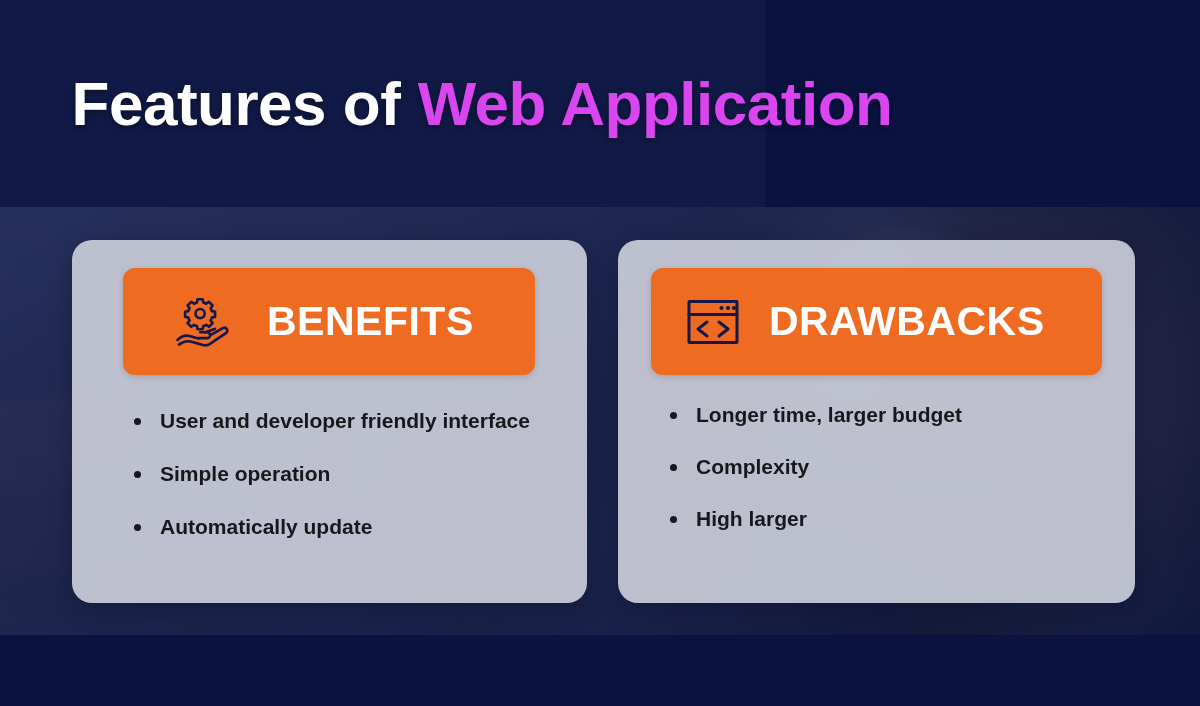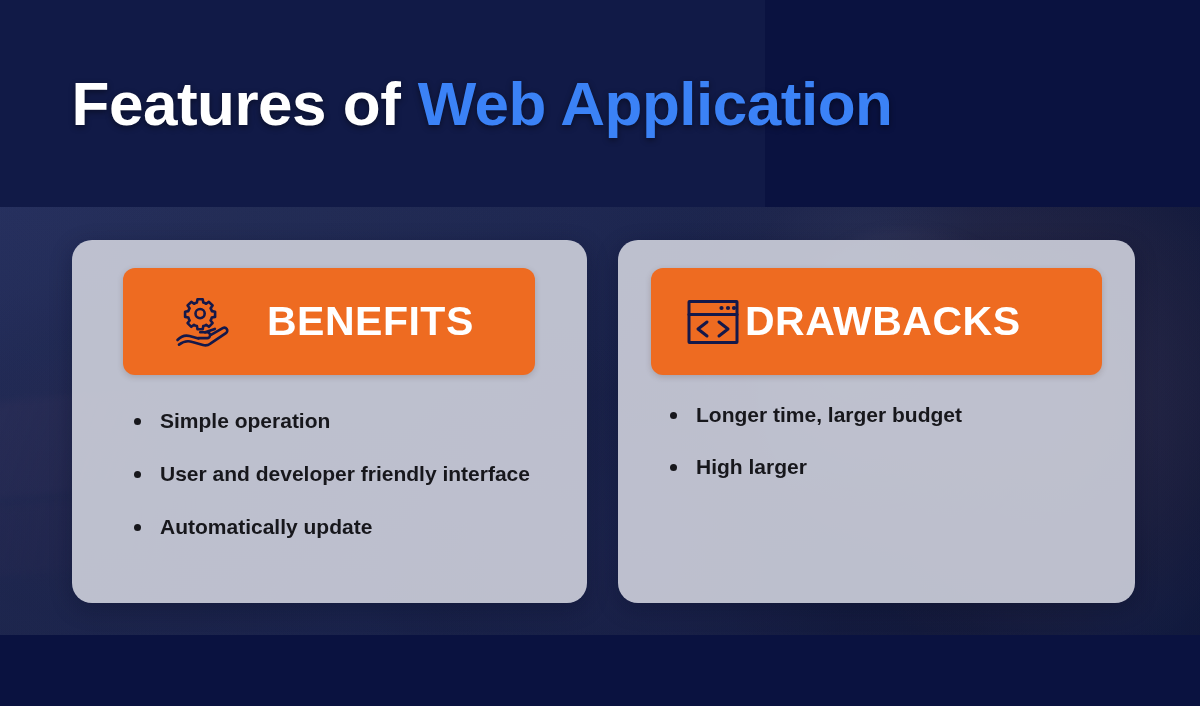--- a/index.html
+++ b/index.html
@@ -97,21 +97,21 @@
     align-items: center;
     justify-content: center;
     font-size: 62px;
     font-weight: bold;
     letter-spacing: -0.5px;
     white-space: nowrap;
     z-index: 3;
     text-shadow: 0 2px 6px rgba(0,0,0,0.45);
   }
   .title-white { color: #ffffff; }
-  .title-orange { color: #3b82f6; margin-left: 0.28em; }
+  .title-orange { color: #d946ef; margin-left: 0.28em; }
 
   
   .bottom-band {
     position: absolute;
     left: 0; bottom: 0;
     width: 1200px;
     height: 71px;
     background: #0a1240;
     z-index: 2;
   }
@@ -161,21 +161,21 @@
 
   .card-head-title {
     color: #ffffff;
     font-size: 41px;
     font-weight: bold;
     letter-spacing: 0.5px;
     line-height: 1;
     white-space: nowrap;
   }
   .card-left  .card-head-title { margin-left: 32px; }
-  .card-right .card-head-title { }
+  .card-right .card-head-title { margin-left: 24px; }
 
   
   .card-list {
     list-style: none;
     margin: 0;
     padding: 0;
   }
   .card-left  .card-list { margin: 34px 0 0 60px; }
   .card-right .card-list { margin: 28px 16px 0 50px; }
 
@@ -242,22 +242,22 @@
             <path d="M5.0 49.6 c4.2-3.2 8.8-4.2 13.4-2.6 l10.6 3.0 c2.6 0.7 5.2 0.2 7.3-1.3
                      l15.6-10.6 c1.4-0.9 1.8-2.7 0.9-4.0 -0.9-1.3-2.7-1.7-4.1-0.9 l-11.3 6.4"></path>
             <path d="M24.3 43.1 l8.9 0 c1.6 0 2.9-1.3 2.9-2.9 0-1.6-1.3-2.9-2.9-2.9 l-7.0 0"></path>
             <path d="M31.2 37.3 l9.6-3.4"></path>
           </svg>
         </span>
         <span class="card-head-title">BENEFITS</span>
       </div>
 
       <ul class="card-list">
+        <li>User and developer friendly interface</li>
         <li>Simple operation</li>
-        <li>User and developer friendly interface</li>
         <li>Automatically update</li>
       </ul>
     </section>
 
     <section class="card card-right">
       <div class="card-head">
         <span class="card-head-icon">
           <svg width="54" height="48" viewBox="0 0 54 48" fill="none" stroke="#14184a" stroke-width="3" stroke-linecap="round" stroke-linejoin="round">
             <rect x="3" y="3.5" width="48" height="41" rx="0.5"></rect>
             <line x1="3" y1="16.5" x2="51" y2="16.5"></line>
@@ -266,18 +266,19 @@
             <circle cx="48.0" cy="10" r="2.1" fill="#14184a" stroke="none"></circle>
             <polyline points="21,24 12,31 21,38"></polyline>
             <polyline points="33,24 42,31 33,38"></polyline>
           </svg>
         </span>
         <span class="card-head-title">DRAWBACKS</span>
       </div>
 
       <ul class="card-list">
         <li>Longer time, larger budget</li>
+        <li>Complexity</li>
         <li>High larger</li>
       </ul>
     </section>
 
   </div>
 </div>
 
 </body></html>

